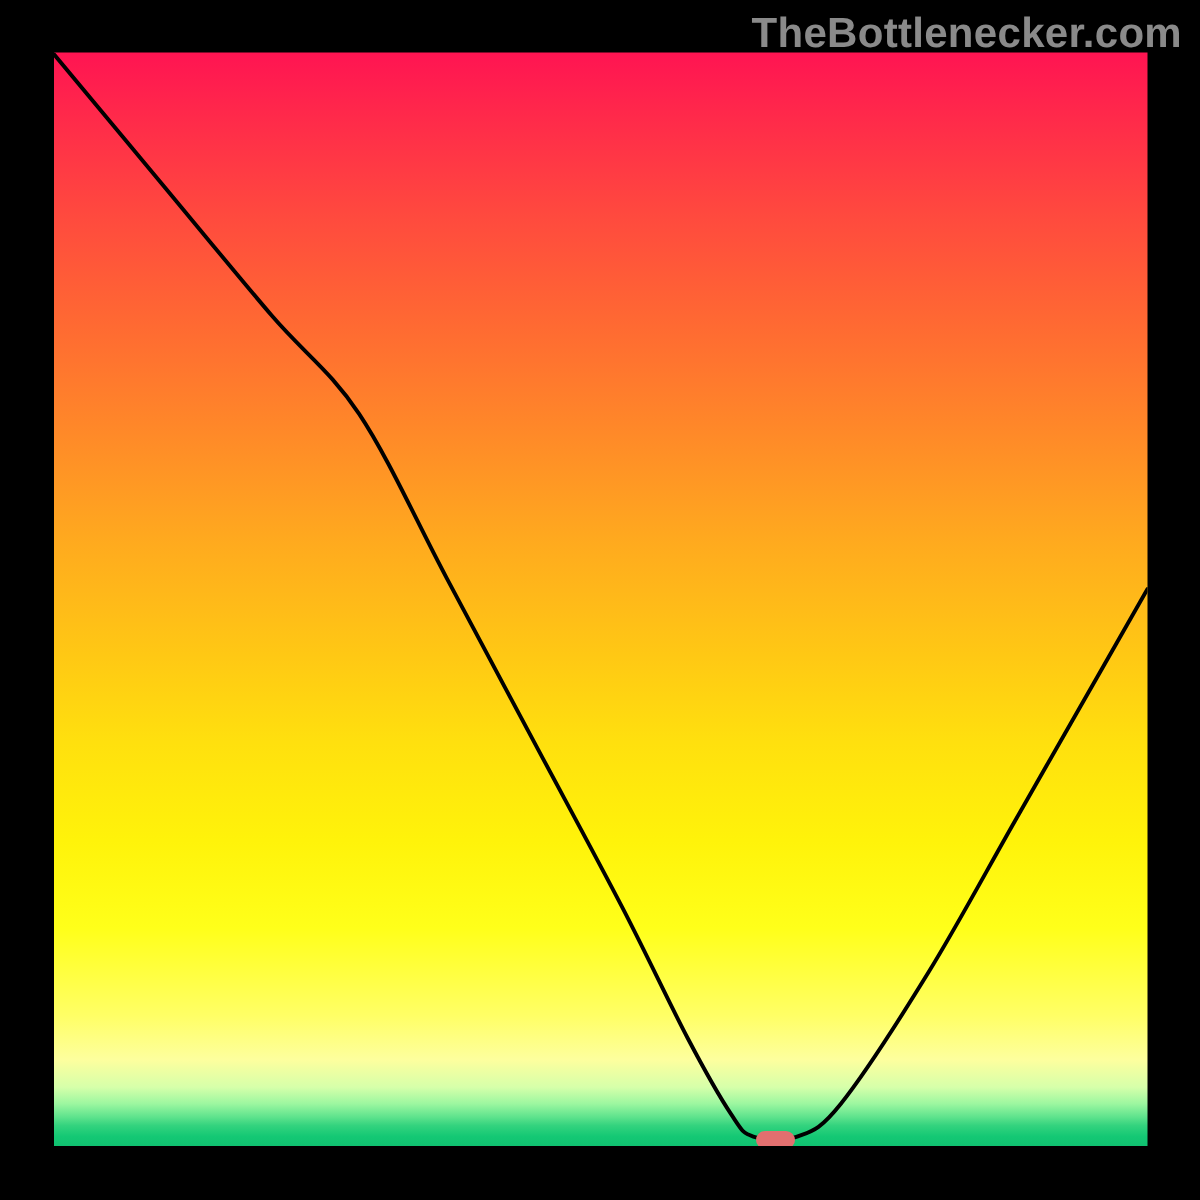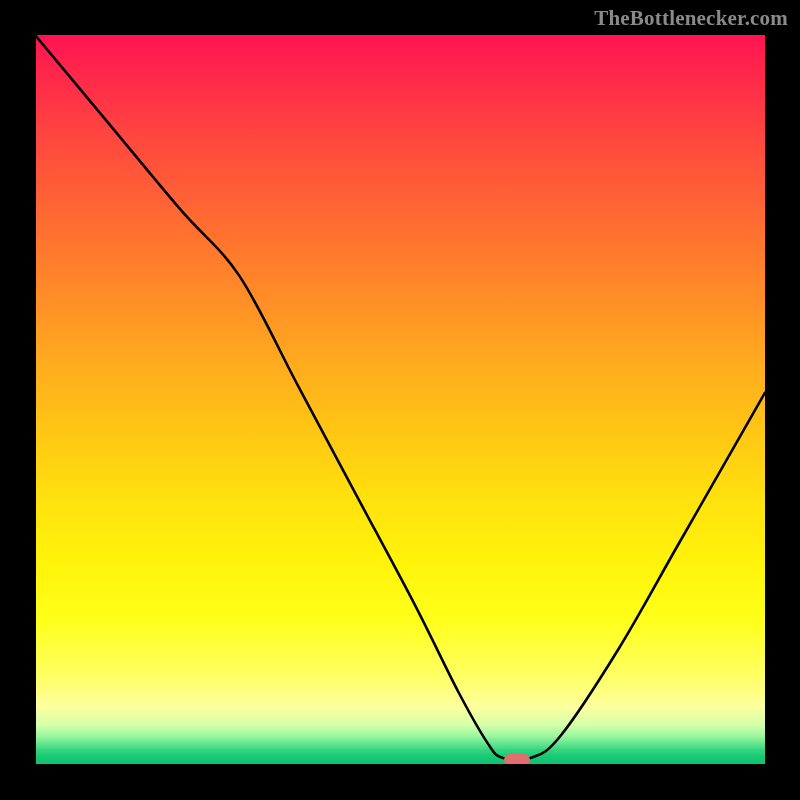--- a/index.html
+++ b/index.html
@@ -13,22 +13,22 @@
   .container {
     position: relative;
     width: 800px;
     height: 800px;
     background: #000000;
   }
   .watermark {
     position: absolute;
     top: 6px;
     right: 12px;
-    font-family: Liberation Serif, serif;
-    font-size: 21px;
+    font-family: Liberation Sans, sans-serif;
+    font-size: 28px;
     font-weight: 600;
     color: #8a8a8a;
     letter-spacing: 0.2px;
     z-index: 10;
   }
   .plot-area {
     position: absolute;
     left: 35px;
     top: 35px;
     width: 730px;

